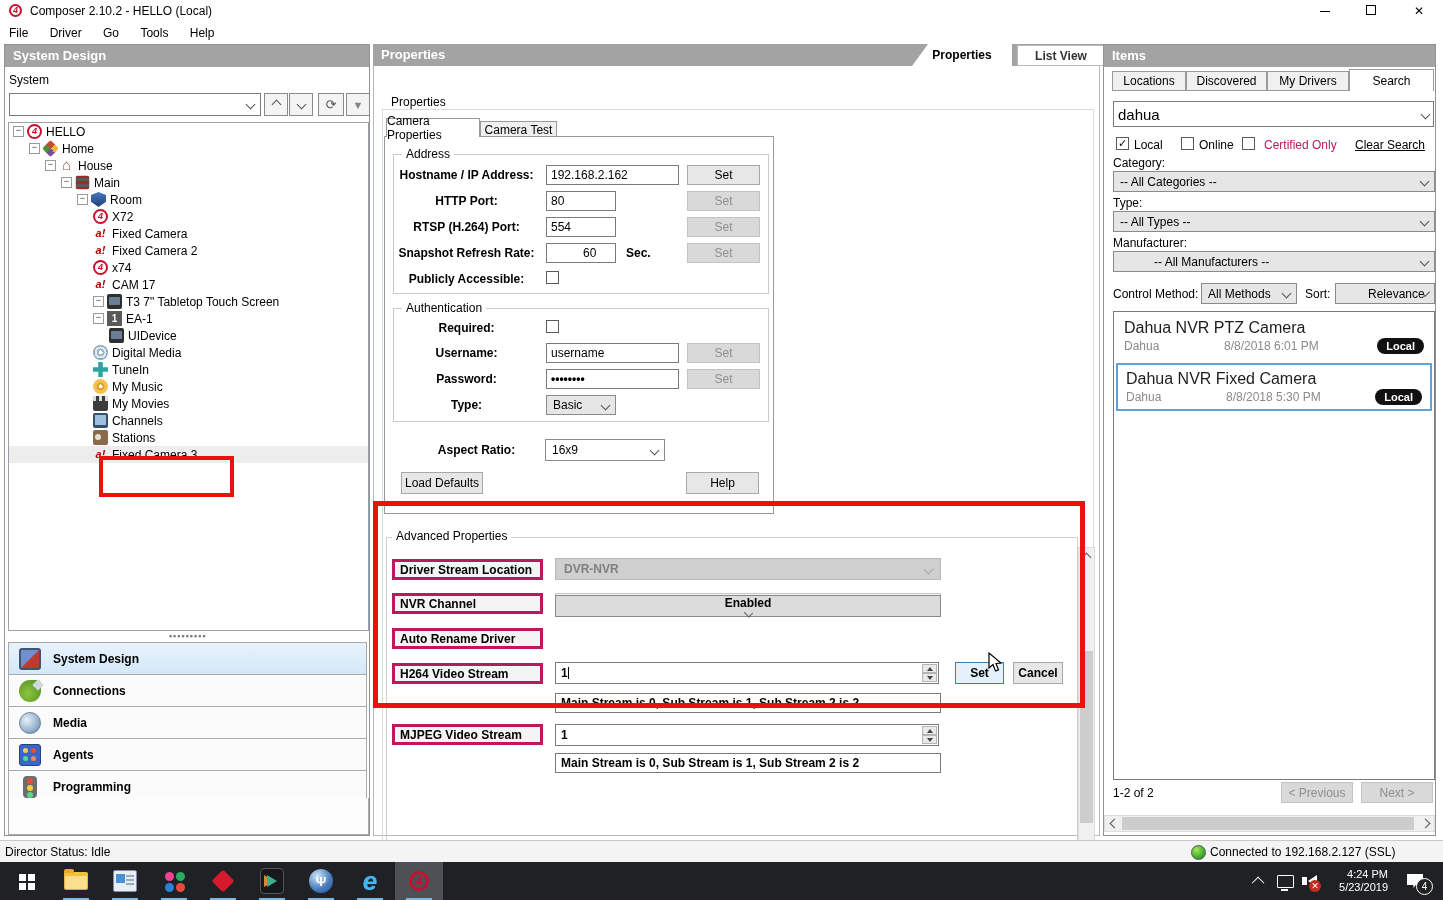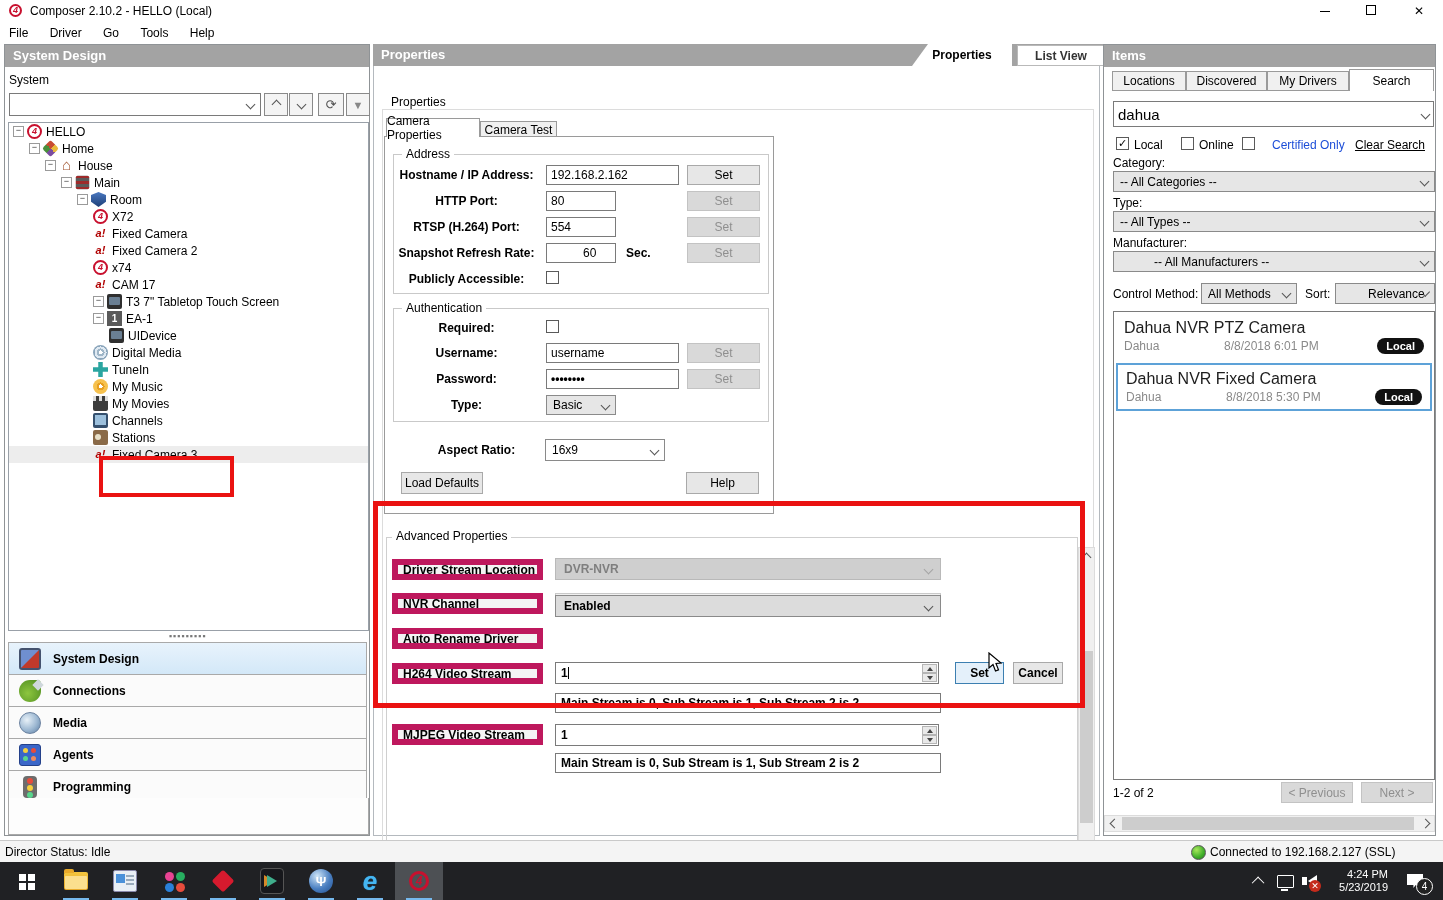--- a/index.html
+++ b/index.html
@@ -107,21 +107,21 @@
       box-sizing:border-box;display:flex;align-items:center;justify-content:center;color:#333;font-size:12px;}
   #mid-body{position:absolute;left:0;top:22px;width:727px;height:770px;border:1px solid #b4b9be;border-top:none;box-sizing:border-box;background:#fff;}
   #props-label{left:17px;top:29px;}
   #props-group{left:8px;top:43px;width:712px;height:744px;border:1px solid #dcdcdc;box-sizing:border-box;}
   .ctab{position:absolute;box-sizing:border-box;font-size:12px;display:flex;align-items:center;justify-content:center;}
   #ctab-active{left:12px;top:52px;width:94px;height:19px;background:#fff;border:1px solid #9a9a9a;border-bottom:none;z-index:2;}
   #ctab-inactive{left:106px;top:55px;width:77px;height:16px;background:#f0f0f0;border:1px solid #9a9a9a;border-bottom:none;}
   #tabpage{left:10px;top:70px;width:390px;height:378px;border:1px solid #9a9a9a;box-sizing:border-box;background:#fff;z-index:1;}
   .prow-label{position:absolute;text-align:center;font-weight:bold;font-size:12px;}
   
-  .adv-label{position:absolute;left:18px;width:151px;height:21px;border:6px solid #be185d;background:#f4f4f4;
+  .adv-label{position:absolute;left:18px;width:151px;height:21px;border:3px solid #be185d;background:#f4f4f4;
              box-sizing:border-box;display:flex;align-items:center;padding-left:5px;font-weight:bold;font-size:12px;}
   .adv-val{position:absolute;left:181px;width:386px;height:22px;box-sizing:border-box;font-size:12px;}
   .dd-disabled{background:#cfcfcf;border:1px solid #b9b9b9;color:#7f7f7f;font-weight:bold;display:flex;align-items:center;
                justify-content:space-between;padding:0 8px;}
   .dd-disabled .chev{border-color:#a5a5a5;}
   .in-disabled{background:#f0f0f0;border:1px solid #c9c9c9;}
   .dd-enabled{background:#dcdcdc;border:1px solid #8a8a8a;display:flex;align-items:center;justify-content:space-between;
               padding:0 8px;font-weight:bold;}
   .hintbox{position:absolute;left:181px;width:386px;height:20px;border:1px solid #7a7a7a;box-sizing:border-box;
            background:#fff;font-weight:bold;font-size:12px;display:flex;align-items:center;padding-left:5px;}
@@ -426,21 +426,21 @@
     <div class="adv-label" style="top:493px;">Driver Stream Location</div>
     <div class="adv-val dd-disabled" style="top:492px;">
         <span>DVR-NVR</span>
         <span class="chev"></span>
       </div>
 
     <div class="adv-label" style="top:527px;">NVR Channel</div>
     <div class="adv-val in-disabled" style="top:527px;"></div>
 
     <div class="adv-label" style="top:562px;">Auto Rename Driver</div>
-    <div class="adv-val dd-enabled" style="top:529px;">
+    <div class="adv-val dd-enabled" style="top:529px;flex-direction:column;">
         <span>Enabled</span>
         <span class="chev"></span>
       </div>
 
     <div class="adv-label" style="top:597px;">H264 Video Stream</div>
     <div class="spinbox" style="top:596px;">
       <span class="val"><span>1</span><span class="caret"></span></span>
       <span class="spin">
           <div>
             <span class="tri-up"></span>
@@ -490,21 +490,21 @@
   <div class="abs fld" style="left:9px;top:56px;width:321px;height:26px;display:flex;align-items:center;justify-content:space-between;font-size:15px;">
     <span>dahua</span>
       <span class="chev"></span>
   </div>
 
   <span class="chk abs" style="left:12px;top:92px;">✓</span>
   <span class="abs filter-label" style="left:30px;top:93px;">Local</span>
   <span class="chk abs" style="left:77px;top:92px;"></span>
   <span class="abs filter-label" style="left:95px;top:93px;">Online</span>
   <span class="chk abs" style="left:138px;top:92px;"></span>
-  <span class="abs filter-label" style="left:168px;top:93px;color:#1d4ed8;">Certified Only</span>
+  <span class="abs filter-label" style="left:160px;top:93px;color:#be185d;">Certified Only</span>
   <span class="abs filter-label" style="right:10px;top:93px;text-decoration:underline;">Clear Search</span>
 
   <span class="abs filter-label" style="left:9px;top:111px;">Category:</span>
   <div class="combo abs" style="left:9px;top:126px;width:322px;height:21px;">
       <span>-- All Categories --</span>
       <span class="chev"></span>
     </div>
   <span class="abs filter-label" style="left:9px;top:151px;">Type:</span>
   <div class="combo abs" style="left:9px;top:166px;width:322px;height:21px;">
       <span>-- All Types --</span>

